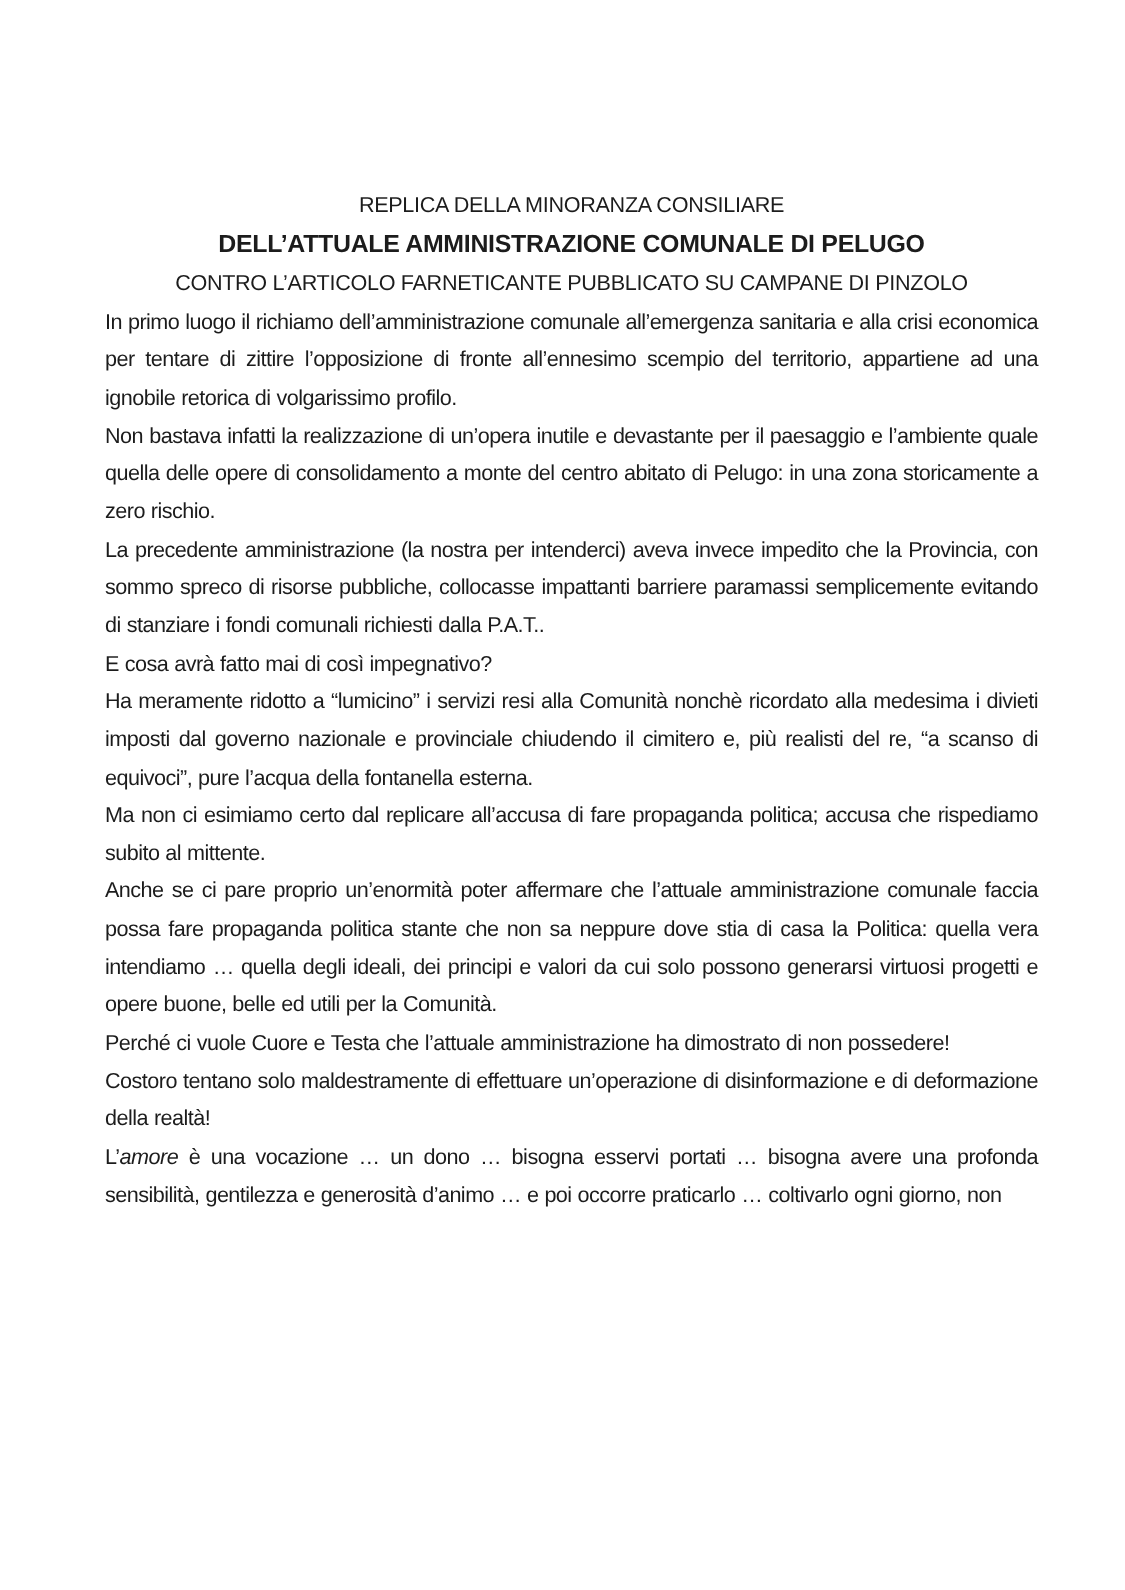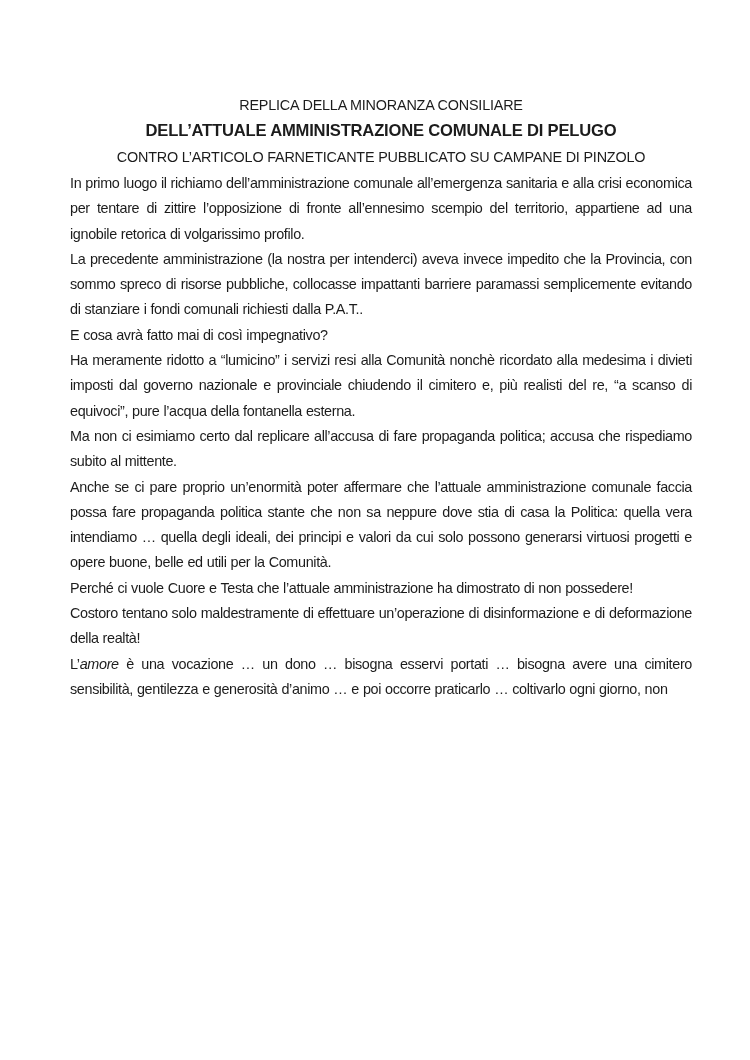--- a/index.html
+++ b/index.html
@@ -11,20 +11,21 @@
     position: relative;
     width: 750px;
     height: 1060px;
     background: #ffffff;
     overflow: hidden;
     font-family: "Liberation Sans", "DejaVu Sans", sans-serif;
     color: #1c1c1c;
   }
   .content {
     padding: 92px 58px 0 70px;
+    margin-top: 32px;
   }
   .doc-head {
     text-align: center;
     line-height: 26px;
     font-size: 14.4px;
     letter-spacing: -0.2px;
     white-space: nowrap;
   }
   .doc-head.bold {
     font-weight: bold;
@@ -51,23 +52,24 @@
 
 <div class="page">
   <div class="content">
     <div class="doc-header">
       <div class="doc-head">REPLICA DELLA MINORANZA CONSILIARE</div>
       <div class="doc-head bold">DELL’ATTUALE AMMINISTRAZIONE COMUNALE DI PELUGO</div>
       <div class="doc-head">CONTRO L’ARTICOLO FARNETICANTE PUBBLICATO SU CAMPANE DI PINZOLO</div>
     </div>
     <div class="doc-body">
         <p class="para"><span class="">In primo luogo il richiamo dell’amministrazione comunale all’emergenza sanitaria e alla crisi economica per tentare di zittire l’opposizione di fronte all’ennesimo scempio del territorio, appartiene ad una ignobile retorica di volgarissimo profilo.</span></p>
+        <p class="para"><span class="">Non bastava infatti la realizzazione di un’opera inutile e devastante per il paesaggio e l’ambiente quale quella delle opere di consolidamento a monte del centro abitato di Pelugo: in una zona storicamente a zero rischio.</span></p>
         <p class="para"><span class="">La precedente amministrazione (la nostra per intenderci) aveva invece impedito che la Provincia, con sommo spreco di risorse pubbliche, collocasse impattanti barriere paramassi semplicemente evitando di stanziare i fondi comunali richiesti dalla P.A.T..</span></p>
         <p class="para"><span class="">E cosa avrà fatto mai di così impegnativo?</span></p>
         <p class="para"><span class="">Ha meramente ridotto a “lumicino” i servizi resi alla Comunità nonchè ricordato alla medesima i divieti imposti dal governo nazionale e provinciale chiudendo il cimitero e, più realisti del re, “a scanso di equivoci”, pure l’acqua della fontanella esterna.</span></p>
         <p class="para"><span class="">Ma non ci esimiamo certo dal replicare all’accusa di fare propaganda politica; accusa che rispediamo subito al mittente.</span></p>
         <p class="para"><span class="">Anche se ci pare proprio un’enormità poter affermare che l’attuale amministrazione comunale faccia possa fare propaganda politica stante che non sa neppure dove stia di casa la Politica: quella vera intendiamo … quella degli ideali, dei principi e valori da cui solo possono generarsi virtuosi progetti e opere buone, belle ed utili per la Comunità.</span></p>
         <p class="para"><span class="">Perché ci vuole Cuore e Testa che l’attuale amministrazione ha dimostrato di non possedere!</span></p>
         <p class="para"><span class="">Costoro tentano solo maldestramente di effettuare un’operazione di disinformazione e di deformazione della realtà!</span></p>
-        <p class="para"><span class="">L’</span><span class="italic">amore</span><span class=""> è una vocazione … un dono … bisogna esservi portati … bisogna avere una cimitero sensibilità, gentilezza e generosità d’animo … e poi occorre praticarlo … coltivarlo ogni giorno, non</span></p>
+        <p class="para"><span class="">L’</span><span class="italic">amore</span><span class=""> è una vocazione … un dono … bisogna esservi portati … bisogna avere una profonda sensibilità, gentilezza e generosità d’animo … e poi occorre praticarlo … coltivarlo ogni giorno, non</span></p>
       </div>
   </div>
 </div>
 
 </body></html>

